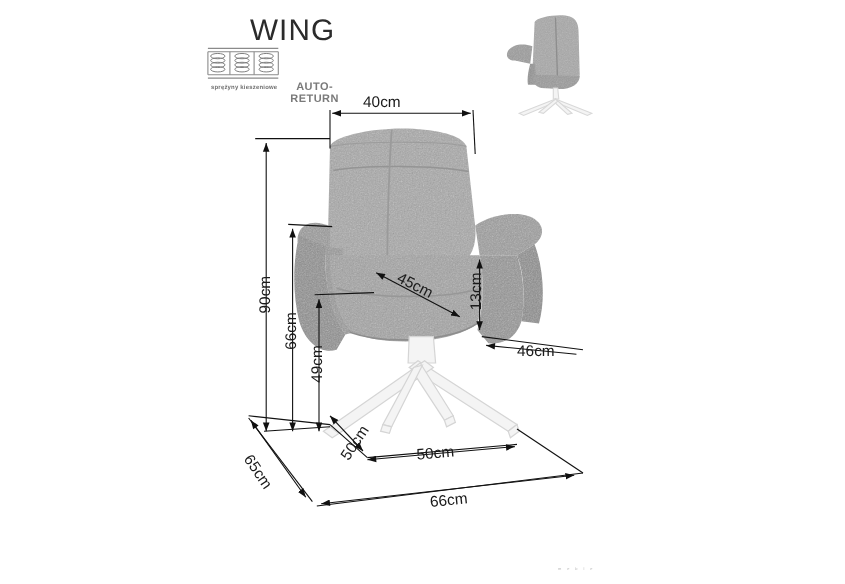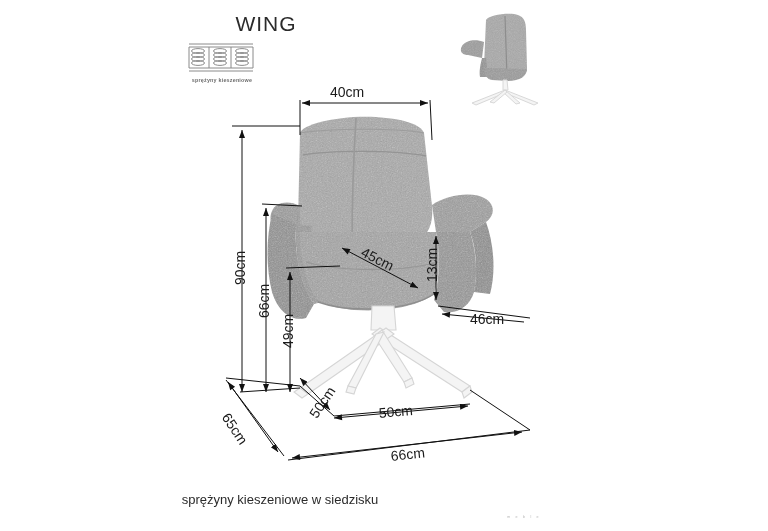--- a/index.html
+++ b/index.html
@@ -10,21 +10,21 @@
     color:#1a1a1a;
     overflow:hidden;
     position:relative;
   }
   #stage{position:absolute;left:0;top:0;width:768px;height:531px;}
   .abs{position:absolute;}
 
   
   #title{
     left:206px;top:12px;width:120px;
-    font-size:21px;letter-spacing:1px;font-weight:400;
+    font-size:27px;letter-spacing:1px;font-weight:400;
     color:#2b2b2b;text-align:center;
   }
   #springs-badge{left:188px;top:42px;width:66px;height:32px;}
   #springs-caption{
     left:180px;top:77px;width:84px;text-align:center;
     font-size:5.4px;font-weight:700;color:#6e6e6e;letter-spacing:.2px;
   }
   #return-badge{left:252px;top:40px;width:66px;height:34px;}
   #return-caption{
     left:248px;top:74px;width:76px;text-align:center;
@@ -83,20 +83,21 @@
         <ellipse cx="32" cy="21" rx="6.5" ry="2.4"></ellipse>
         <ellipse cx="54" cy="9" rx="6.5" ry="2.4"></ellipse>
         <ellipse cx="54" cy="13" rx="6.5" ry="2.4"></ellipse>
         <ellipse cx="54" cy="17" rx="6.5" ry="2.4"></ellipse>
         <ellipse cx="54" cy="21" rx="6.5" ry="2.4"></ellipse>
       </g>
     </svg>
   </div>
   <div class="abs" id="springs-caption">sprężyny kieszeniowe</div>
 
+  <div class="abs" id="return-caption">AUTO-RETURN</div>
 
   <div class="abs" id="thumb">
     <svg width="108" height="100" viewBox="0 0 108 100">
       <defs>
         <filter id="nz2" x="0" y="0" width="100%" height="100%">
           <feTurbulence type="fractalNoise" baseFrequency="0.9" numOctaves="3" result="n"></feTurbulence>
           <feColorMatrix in="n" type="saturate" values="0"></feColorMatrix>
           <feComponentTransfer result="g">
             <feFuncA type="linear" slope="0.30"></feFuncA>
           </feComponentTransfer>
@@ -245,17 +246,16 @@
   <div class="dim" style="left:470px;top:311px;">46cm</div>
 
   <div class="dim rot90" style="left:306px;top:412px;transform:rotate(-56deg);transform-origin:left top;">50cm</div>
 
   <div class="dim" style="left:378px;top:405px;transform:rotate(-5deg);transform-origin:left top;">50cm</div>
 
   <div class="dim" style="left:232px;top:410px;transform:rotate(56deg);transform-origin:left top;">65cm</div>
 
   <div class="dim" style="left:390px;top:448px;transform:rotate(-6deg);transform-origin:left top;">66cm</div>
 
-  <div class="abs" id="footer-text">sprężyny kieszeniowe w siedzisku</div>
 
   <div class="abs" id="brand-sub">m e b l e</div>
 
 </div>
 
 </body></html>

